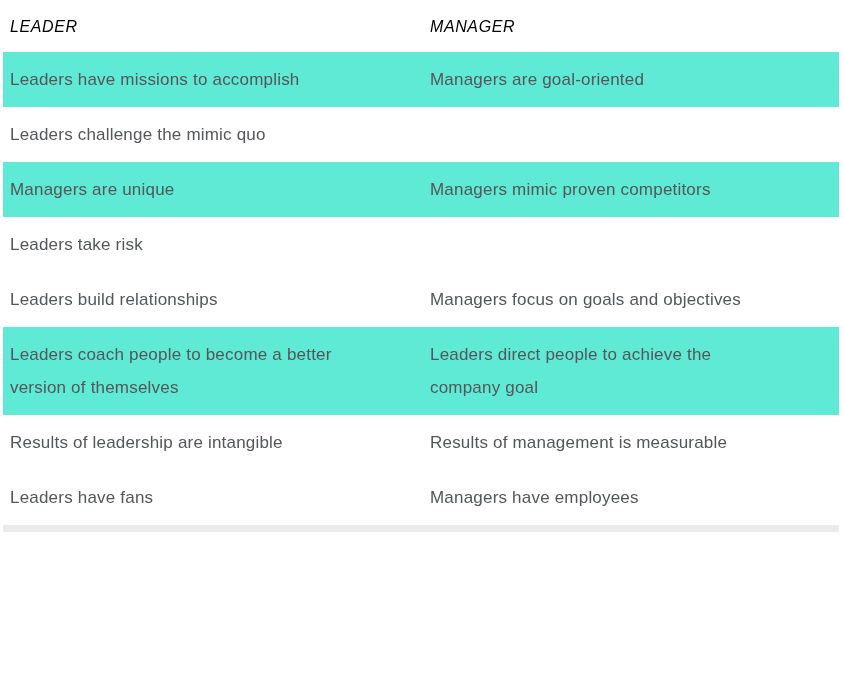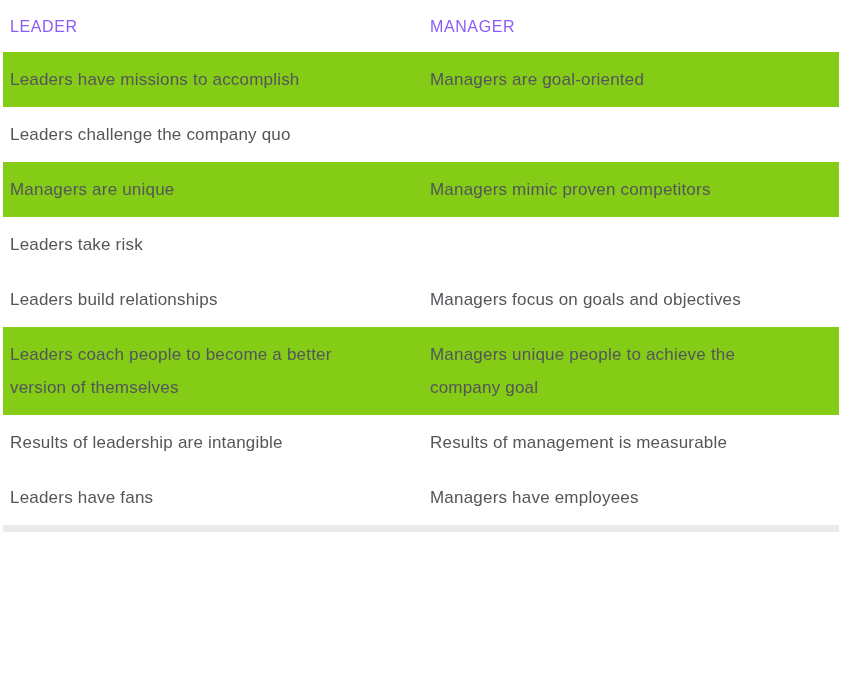--- a/index.html
+++ b/index.html
@@ -22,21 +22,21 @@
     display: grid;
     grid-template-columns: 424px 1fr;
     align-items: center;
     min-height: 55px;
     box-sizing: border-box;
   }
   .row.header {
     min-height: 52px;
   }
   .row.gray {
-    background: #84cc16;
+    background: #5eead4;
   }
   .row.white {
     background: #ffffff;
   }
   .cell {
     box-sizing: border-box;
     padding: 11px 14px 11px 7px;
     font-size: 17px;
     line-height: 33px;
     letter-spacing: 0.2px;
@@ -45,21 +45,22 @@
   }
   .cell.manager {
     padding-left: 3px;
     padding-right: 20px;
   }
   .row.header .cell {
     padding-top: 9px;
     padding-bottom: 9px;
     font-size: 16px;
     letter-spacing: 0.6px;
-    color: #8b5cf6;
+    color: #000000;
+    font-style: italic;
   }
   .partial-row {
     height: 7px;
     background: #ebebeb;
   }
 </style>
 </head>
 <body>
 
 <div class="table">
@@ -68,42 +69,42 @@
     <div class="cell leader">LEADER</div>
     <div class="cell manager">MANAGER</div>
   </div>
 
   <div class="row gray">
     <div class="cell leader">Leaders have missions to accomplish</div>
     <div class="cell manager">Managers are goal-oriented</div>
   </div>
 
   <div class="row white">
-    <div class="cell leader">Leaders challenge the company quo</div>
+    <div class="cell leader">Leaders challenge the mimic quo</div>
   </div>
 
   <div class="row gray">
     <div class="cell leader">Managers are unique</div>
     <div class="cell manager">Managers mimic proven competitors</div>
   </div>
 
   <div class="row white">
     <div class="cell leader">Leaders take risk</div>
   </div>
 
 
   <div class="row white">
     <div class="cell leader">Leaders build relationships</div>
     <div class="cell manager">Managers focus on goals and objectives</div>
   </div>
 
   <div class="row gray">
     <div class="cell leader">Leaders coach people to become a better
 version of themselves</div>
-    <div class="cell manager">Managers unique people to achieve the
+    <div class="cell manager">Leaders direct people to achieve the
 company goal</div>
   </div>
 
   <div class="row white">
     <div class="cell leader">Results of leadership are intangible</div>
     <div class="cell manager">Results of management is measurable</div>
   </div>
 
 
   <div class="row white">

